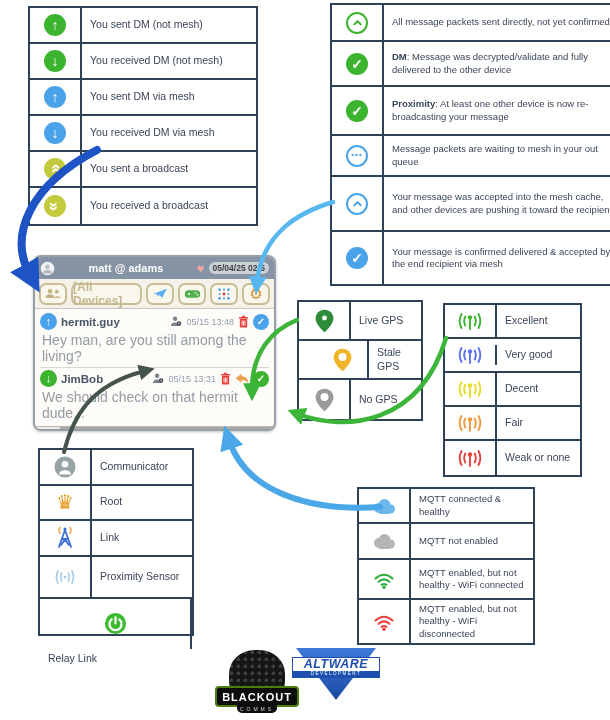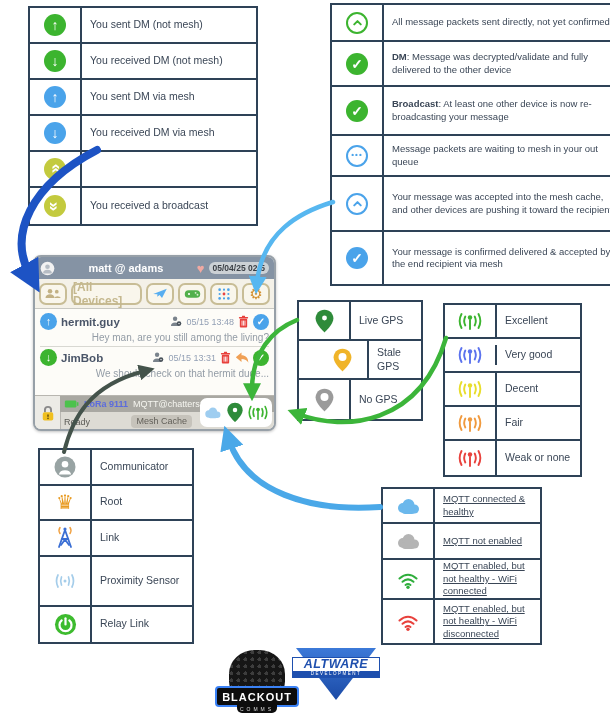--- a/index.html
+++ b/index.html
@@ -37,35 +37,35 @@
   .app-tools{height:29px;background:#f4f1e8;display:flex;align-items:center;gap:4px;padding:0 4px;flex:0 0 auto;border-bottom:1.5px solid #c8c8c2;}
   .tbtn{height:22px;border:2px solid #c8bd96;border-radius:7px;background:#f9f6ec;display:flex;align-items:center;justify-content:center;box-sizing:border-box;flex:0 0 28px;}
   .tbtn.wide{flex:1;color:#c5b88e;font-weight:bold;font-size:12px;}
   .msgs{flex:1;padding:2px 5px;display:flex;flex-direction:column;}
   .msg{padding:2px 0 3px;}
   .msg+.msg{border-top:1.5px solid #d8d8d2;}
   .mrow{display:flex;align-items:center;gap:4px;}
   .mname{font-weight:bold;font-size:11.5px;color:#4a5568;flex:0 0 auto;}
   .msp{flex:1;}
   .mtime{font-size:9px;color:#93a0b5;white-space:nowrap;}
-  .mtext{font-size:10px;color:#939ca6;margin-top:2px;padding-left:2px;text-align:right;}
+  .mtext{font-size:14px;color:#939ca6;margin-top:2px;padding-left:2px;}
   .app-foot{height:33px;flex:0 0 auto;position:relative;background:#dddbd4;border-top:1.5px solid #b8b6b0;}
   .lockbox{position:absolute;left:0;top:0;bottom:0;width:25px;background:#ecebe6;border-right:1.5px solid #b8b6b0;display:flex;align-items:center;justify-content:center;}
   .fstrip-top{position:absolute;left:25px;right:0;top:0;height:16px;background:#a9a8a2;display:flex;align-items:center;gap:5px;padding:0 4px;}
   .fstrip-bot{position:absolute;left:25px;right:0;bottom:0;height:15px;display:flex;align-items:center;gap:6px;padding:0 4px;}
   .flora{color:#5b6bdd;font-weight:bold;font-size:9px;}
   .fmqtt{color:#f6f6f0;font-size:9px;}
   .fready{color:#5a5a55;font-size:9px;}
   .meshpill{background:#c6c3bb;color:#615f58;font-size:9px;border-radius:4px;padding:0 5px;line-height:13px;}
   .fpanel{position:absolute;right:2px;top:2px;bottom:2px;width:72px;background:#fff;border-radius:7px;display:flex;align-items:center;justify-content:space-evenly;}
   
   .blk{position:absolute;left:215px;top:650px;width:84px;height:64px;}
   .blk .orb{position:absolute;left:14px;top:0;width:56px;height:52px;border-radius:46% 46% 40% 40%;
     background:radial-gradient(circle at 35% 35%, #3d3d3d 0 2px, transparent 2px) 0 0/7px 7px, #161616;}
-  .blk .band{position:absolute;left:0;right:0;top:36px;height:17px;background:#0d0d0d;border:2px solid #3b82f6;border-radius:4px;
+  .blk .band{position:absolute;left:0;right:0;top:36px;height:17px;background:#0d0d0d;border:2px solid #4d7c0f;border-radius:4px;
     display:flex;align-items:center;justify-content:center;color:#fff;font-weight:bold;font-size:11px;letter-spacing:1px;}
   .blk .sub{position:absolute;left:22px;right:22px;top:55px;height:8px;background:#0d0d0d;border-radius:0 0 5px 5px;
     color:#ddd;font-size:5px;letter-spacing:3px;text-align:center;line-height:8px;}
   .alt{position:absolute;left:292px;top:648px;width:88px;height:52px;}
   .alt .tri{position:absolute;left:4px;right:4px;top:0;bottom:0;background:linear-gradient(#3c79d8,#1b4aa6);
     clip-path:polygon(0 0,100% 0,50% 100%);}
   .alt .band{position:absolute;left:0;right:0;top:9px;background:#fff;border:1.5px solid #1e4fae;text-align:center;}
   .alt .band .nm{color:#1e4fae;font-weight:bold;font-style:italic;font-size:12.5px;letter-spacing:.5px;line-height:13px;display:block;}
   .alt .band .dv{display:block;background:#1e4fae;color:#fff;font-size:4.5px;letter-spacing:1.5px;line-height:6px;}
   
@@ -124,20 +124,21 @@
         <span class="cir b">↓</span>
       </div>
     <div class="cell-tx">You received DM via mesh</div>
   </div>
   <div class="row" style="height:36px;">
     <div class="cell-ic">
         <span class="cir y">
           <span class="chev2">»</span>
         </span>
       </div>
+    <div class="cell-tx">You sent a broadcast</div>
   </div>
   <div class="row" style="height:36px;">
     <div class="cell-ic">
         <span class="cir y">
           <span class="chev2 down">»</span>
         </span>
       </div>
     <div class="cell-tx">You received a broadcast</div>
   </div>
 </div>
@@ -161,21 +162,21 @@
       </div>
     <div class="cell-tx">
         <span><b class="pfx">DM</b><span>: Message was decrypted/validate and fully delivered to the other device</span></span>
       </div>
   </div>
   <div class="row" style="height:49px;">
     <div class="cell-ic">
         <span class="cir g">✓</span>
       </div>
     <div class="cell-tx">
-        <span><b class="pfx">Broadcast</b><span>: At least one other device is now re-broadcasting your message</span></span>
+        <span><b class="pfx">Proximity</b><span>: At least one other device is now re-broadcasting your message</span></span>
       </div>
   </div>
   <div class="row" style="height:41px;">
     <div class="cell-ic">
         <span class="ring b">
           <span class="dots3">•••</span>
         </span>
       </div>
     <div class="cell-tx">
         <span><b class="pfx"></b><span>Message packets are waiting to mesh in your out queue</span></span>
@@ -492,47 +493,47 @@
           </g>
         <circle cx="13" cy="3" r="1.6" fill="#3b6fd4"></circle>
         <g stroke="#f0a040" stroke-width="1.5" fill="none" stroke-linecap="round">
             <path d="M8 1.5 Q6 4.5 8 7.5"></path>
             <path d="M18 1.5 Q20 4.5 18 7.5"></path>
           </g>
       </svg>
     </div>
     <div class="cell-tx">Link</div>
   </div>
-  <div class="row" style="height:50px;">
+  <div class="row" style="height:42px;">
     <div class="cell-ic">
       <svg width="26" height="18" viewBox="0 0 26 18">
         <g stroke="#a5cdea" stroke-width="1.7" fill="none" stroke-linecap="round">
             <path d="M6 3 Q3 9 6 15"></path>
             <path d="M9.5 5 Q7.8 9 9.5 13"></path>
             <path d="M20 3 Q23 9 20 15"></path>
             <path d="M16.5 5 Q18.2 9 16.5 13"></path>
           </g>
         <circle cx="13" cy="9" r="1.5" fill="#a5cdea"></circle>
       </svg>
     </div>
     <div class="cell-tx">Proximity Sensor</div>
   </div>
-  <div class="row" style="height:35.5px;">
+  <div class="row" style="height:35.5px;flex-direction:column;">
     <div class="cell-ic">
       <svg width="23" height="23" viewBox="0 0 24 24">
           <circle cx="12" cy="12" r="11" fill="#3dbb2e"></circle>
           <path d="M12 5.5 V12" stroke="#fff" stroke-width="2.3" stroke-linecap="round"></path>
           <path d="M8 7.8 a6.3 6.3 0 1 0 8 0" stroke="#fff" stroke-width="2.3" fill="none" stroke-linecap="round"></path>
         </svg>
     </div>
     <div class="cell-tx">Relay Link</div>
   </div>
 </div>
 
-<div class="tbl small" style="left:381px;top:487px;width:161px;text-decoration:underline;">
+<div class="tbl small" style="left:357px;top:487px;width:178px;">
   <div class="row" style="height:35px;">
     <div class="cell-ic">
       <svg width="26" height="18" viewBox="0 0 26 18" style="color:#6bb8ec;">
           <g fill="currentColor">
             <circle cx="8" cy="11" r="5"></circle>
             <circle cx="13.5" cy="8" r="6"></circle>
             <circle cx="19.5" cy="12" r="4.5"></circle>
             <rect x="7" y="10" width="13" height="7" rx="3"></rect>
           </g>
         </svg>

